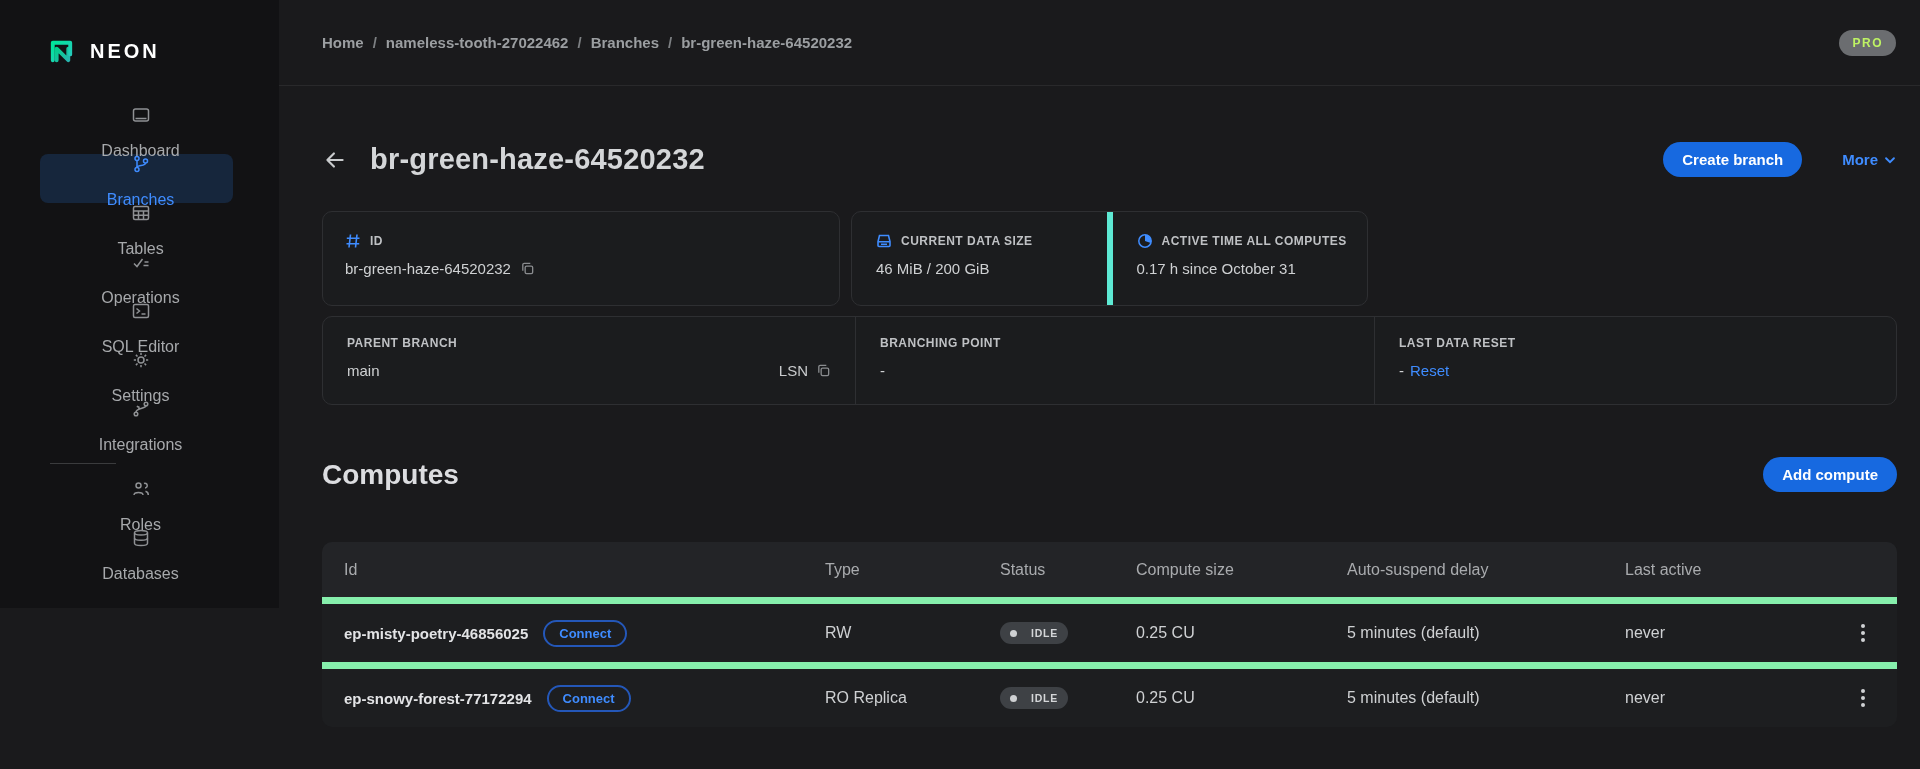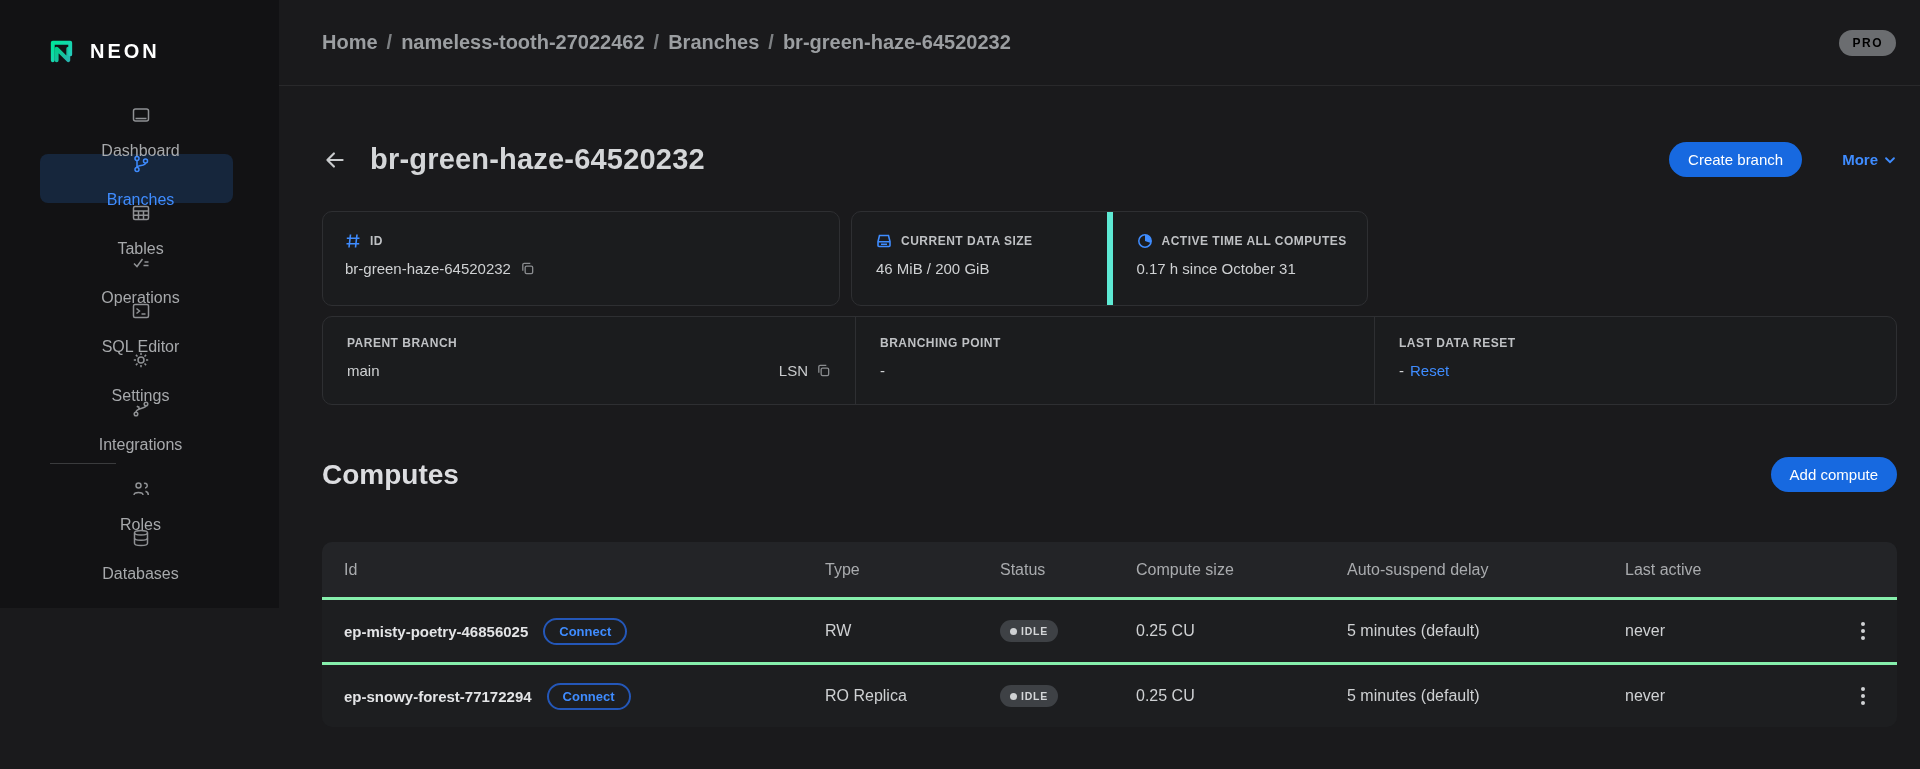--- a/index.html
+++ b/index.html
@@ -26,38 +26,38 @@
   .menu li.active { background:#16263c; color:#3f8cff; }
   .menu li.active .mi { color:#3f8cff; }
   .menu-divider { border:none; border-top:1px solid #3a3b3d; margin:15px 0 15px 50px; width:66px; }
 
   
   .main { flex:1 1 auto; display:flex; flex-direction:column; min-width:0; }
   .topbar {
     height:86px; flex:0 0 auto; border-bottom:1px solid #29292b;
     display:flex; align-items:center; padding:0 24px 0 43px;
   }
-  .breadcrumb { display:flex; align-items:center; gap:9px; font-size:20px; font-weight:bold; color:#9b9ea1; }
+  .breadcrumb { display:flex; align-items:center; gap:9px; font-size:15px; font-weight:bold; color:#9b9ea1; }
   .crumb { white-space:nowrap; }
   .crumb-sep { color:#7d8083; font-weight:bold; }
   .plan-badge {
-    margin-left:auto; background:#6b6d70; color:#000000;
+    margin-left:auto; background:#6b6d70; color:#bef264;
     font-size:12px; font-weight:bold; letter-spacing:1.5px;
     padding:6px 13px; border-radius:13px;
   }
 
   .content { padding:56px 23px 0 43px; flex:1 1 auto; }
 
   
   .title-row { display:flex; align-items:center; gap:22px; }
   .back-btn { color:#c9cbcd; cursor:pointer; display:flex; }
   .page-title { font-size:29px; font-weight:bold; color:#d4d6d8; letter-spacing:.2px; }
   .btn-primary {
     background:#1769e0; color:#ffffff; border:none; cursor:pointer;
-    font-family:inherit; font-size:15px; font-weight:normal;
+    font-family:inherit; font-size:15px; font-weight:bold;
     padding:9px 19px; border-radius:18px;
   }
   .more-btn {
     display:flex; align-items:center; gap:5px; margin-left:18px;
     color:#3f8cff; font-size:15px; font-weight:bold; cursor:pointer;
   }
   .title-row .btn-primary { margin-left:auto; }
 
   
   .cards-row1 { margin-top:34px; display:flex; gap:11px; }
@@ -93,31 +93,31 @@
   .section-title { font-size:28px; font-weight:bold; color:#dcdde0; }
   .computes-row .btn-primary { margin-left:auto; }
 
   .table { margin-top:50px; border-radius:10px; overflow:hidden; background:#1d1e20; }
   .trow {
     display:grid;
     grid-template-columns:503px 175px 136px 211px 278px 200px 1fr;
     align-items:center;
   }
   .thead { background:#232427; height:55px; color:#a9abae; font-size:16px; }
-  .tbody-row { height:65px; border-top:3px solid #86efac; font-size:16px; color:#cfd1d3; }
+  .tbody-row { height:65px; border-top:7px solid #86efac; font-size:16px; color:#cfd1d3; }
   .cell:first-child { padding-left:22px; }
   .id-cell { display:flex; align-items:center; gap:15px; }
   .ep-id { font-weight:bold; color:#e3e4e6; font-size:15px; }
   .connect-btn {
     background:transparent; border:2px solid #2457b8; color:#3f8cff; cursor:pointer;
     font-family:inherit; font-size:13px; font-weight:bold;
     padding:4px 14px; border-radius:15px;
   }
   .status-badge {
-    display:inline-flex; align-items:center; gap:4px;
+    display:inline-flex; align-items:center; gap:14px;
     background:#3e4145; border-radius:11px; padding:5px 10px;
     font-size:10.5px; font-weight:bold; letter-spacing:.8px; color:#d4d6d8;
   }
   .status-dot { width:7px; height:7px; border-radius:50%; background:#cfd1d3; }
   .kebab-cell { justify-self:end; padding-right:28px; }
   .kebab { display:flex; flex-direction:column; gap:3px; cursor:pointer; padding:4px; }
   .kebab span { width:4px; height:4px; border-radius:50%; background:#d0d2d4; }
 </style>
 </head>
 <body>

